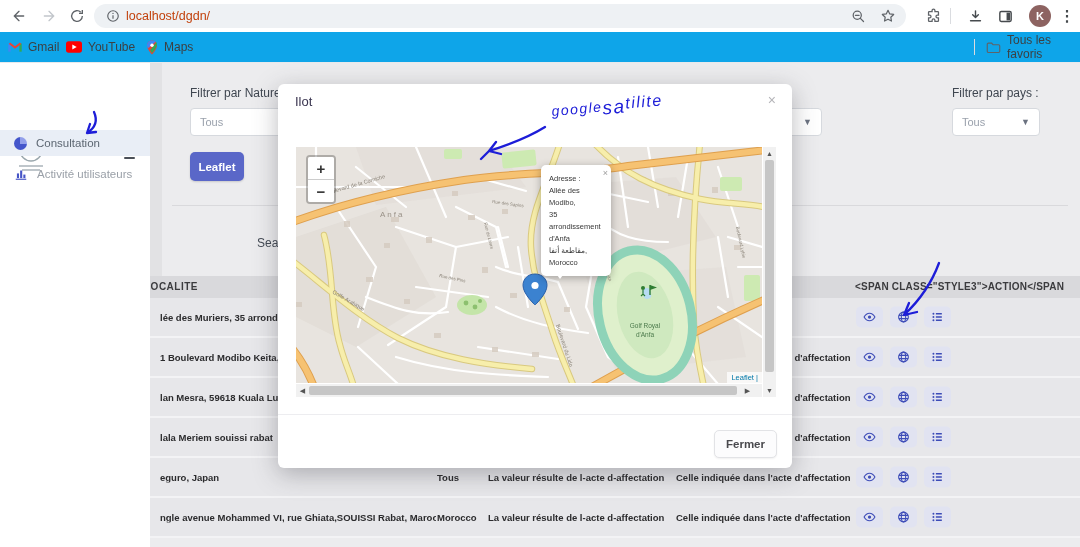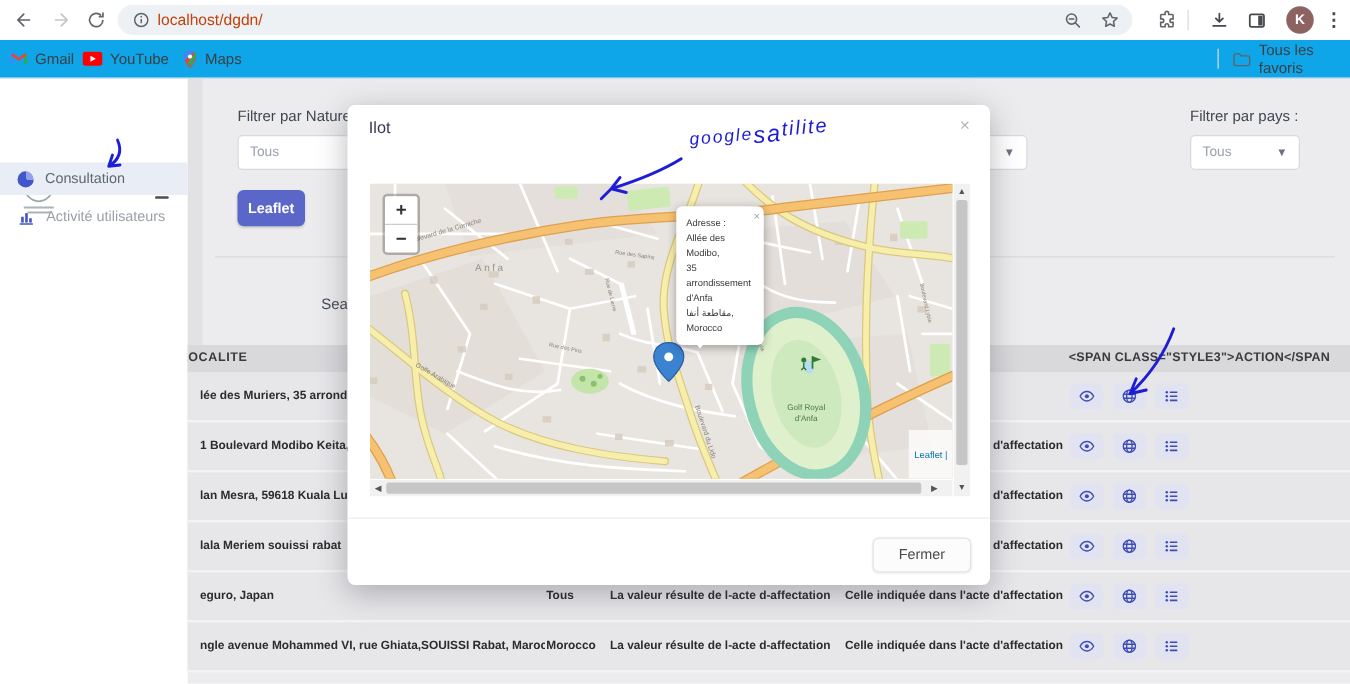--- a/index.html
+++ b/index.html
@@ -44,31 +44,31 @@
   .td-act{left:706px;display:flex;gap:7px;}
   .abtn{width:27px;height:21px;border-radius:5px;background:#e1e3f1;border:none;display:flex;align-items:center;justify-content:center;color:#3d4cb8;padding:0;}
   
   .modal{position:absolute;left:278px;top:84px;width:514px;height:384px;background:#fff;border-radius:6px;box-shadow:0 6px 24px rgba(60,60,70,.35);z-index:40;}
   .modal-title{position:absolute;left:17px;top:10px;font-size:13px;font-weight:normal;color:#3a3550;}
   .modal-x{position:absolute;right:16px;top:8px;font-size:14px;color:#b4b4b8;}
   .mapwrap{position:absolute;left:18px;top:63px;width:466px;height:236px;overflow:hidden;background:#e8e4df;}
   .zoomctl{position:absolute;left:10px;top:8px;width:26px;border:2px solid rgba(0,0,0,.25);border-radius:4px;overflow:hidden;z-index:5;}
   .zbtn{width:26px;height:22px;background:#fff;display:flex;align-items:center;justify-content:center;font-size:15px;font-weight:bold;color:#333;}
   .zbtn:first-child{border-bottom:1px solid #ccc;}
-  .attrib{position:absolute;right:0;bottom:0;background:rgba(255,255,255,.75);font-size:7.5px;color:#0078a8;padding:15px 4px;z-index:5;text-align:center;}
+  .attrib{position:absolute;right:0;bottom:0;background:rgba(255,255,255,.75);font-size:7.5px;color:#0078a8;padding:1px 4px;z-index:5;text-align:center;}
   .popup{position:absolute;left:245px;top:18px;width:56px;background:#fff;border-radius:5px;box-shadow:0 2px 8px rgba(0,0,0,.3);padding:8px 6px 7px 8px;z-index:6;font-size:7.5px;line-height:1.6;color:#383838;}
   .popup-x{position:absolute;right:3px;top:1px;font-size:9px;color:#9e9e9e;}
   .popup-tail{position:absolute;left:258px;top:124px;width:0;height:0;border:6px solid transparent;border-top:8px solid #fff;z-index:6;}
   .hscroll{position:absolute;left:18px;top:300px;width:466px;height:13px;background:#f1f1f1;display:flex;align-items:center;}
   .vscroll{position:absolute;left:485px;top:63px;width:13px;height:250px;background:#f1f1f1;display:flex;flex-direction:column;align-items:center;}
   .sc-arrow{font-size:7px;color:#555;width:13px;height:13px;display:flex;align-items:center;justify-content:center;flex:none;}
   .sc-thumb-h{height:9px;background:#c6c6c6;border-radius:2px;width:428px;margin-right:4px;}
   .sc-thumb-v{width:9px;background:#c6c6c6;border-radius:2px;height:212px;margin-bottom:12px;}
   .modal-footer{position:absolute;left:0;top:330px;width:514px;height:54px;border-top:1px solid #ededf0;}
-  .btn-fermer{position:absolute;right:15px;top:15px;width:79px;height:28px;background:#fcfcfd;border:1px solid #e2e3e6;border-radius:5px;font-size:11.5px;font-weight:normal;color:#4a4a4e;box-shadow:0 1px 2px rgba(0,0,0,.06);}
+  .btn-fermer{position:absolute;right:15px;top:15px;width:63px;height:28px;background:#fcfcfd;border:1px solid #e2e3e6;border-radius:5px;font-size:11.5px;font-weight:bold;color:#4a4a4e;box-shadow:0 1px 2px rgba(0,0,0,.06);}
   .annot{position:absolute;left:0;top:0;z-index:90;pointer-events:none;}
   svg{display:block;}
 </style>
 </head>
 <body>
 
 <div class="stage">
 
   <div class="toolbar">
     <div class="tb-ico" style="left:8px">

